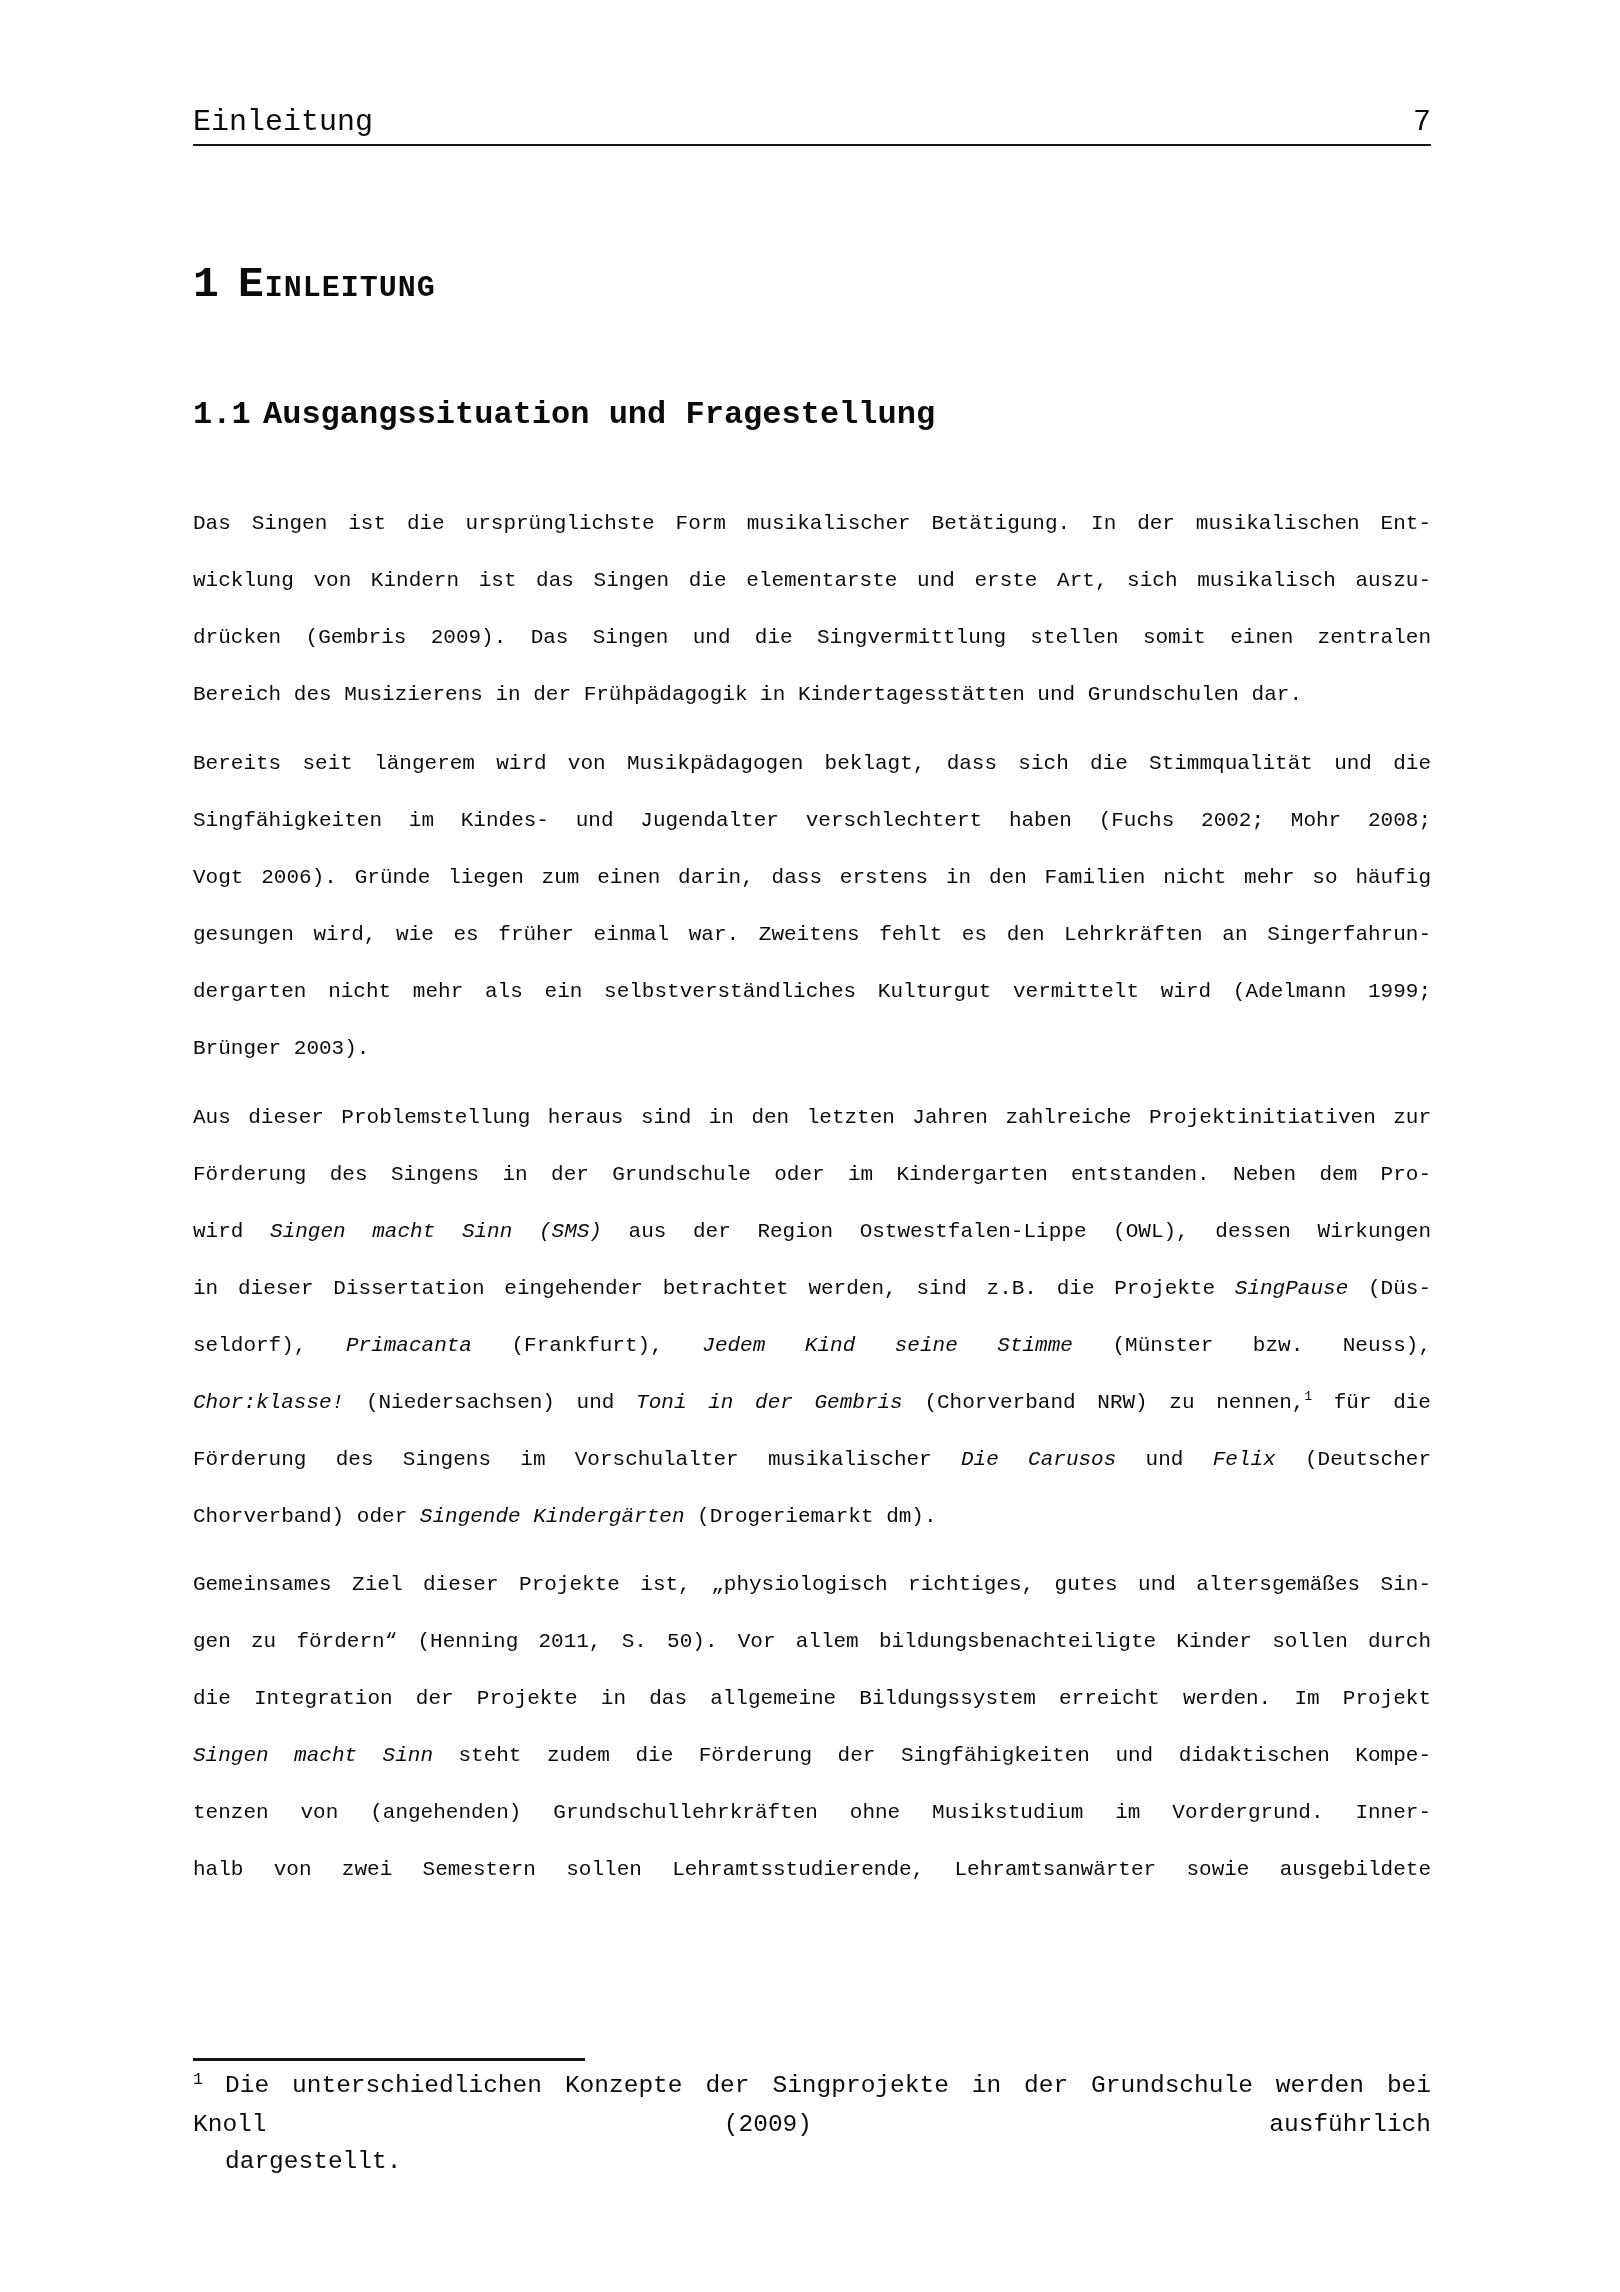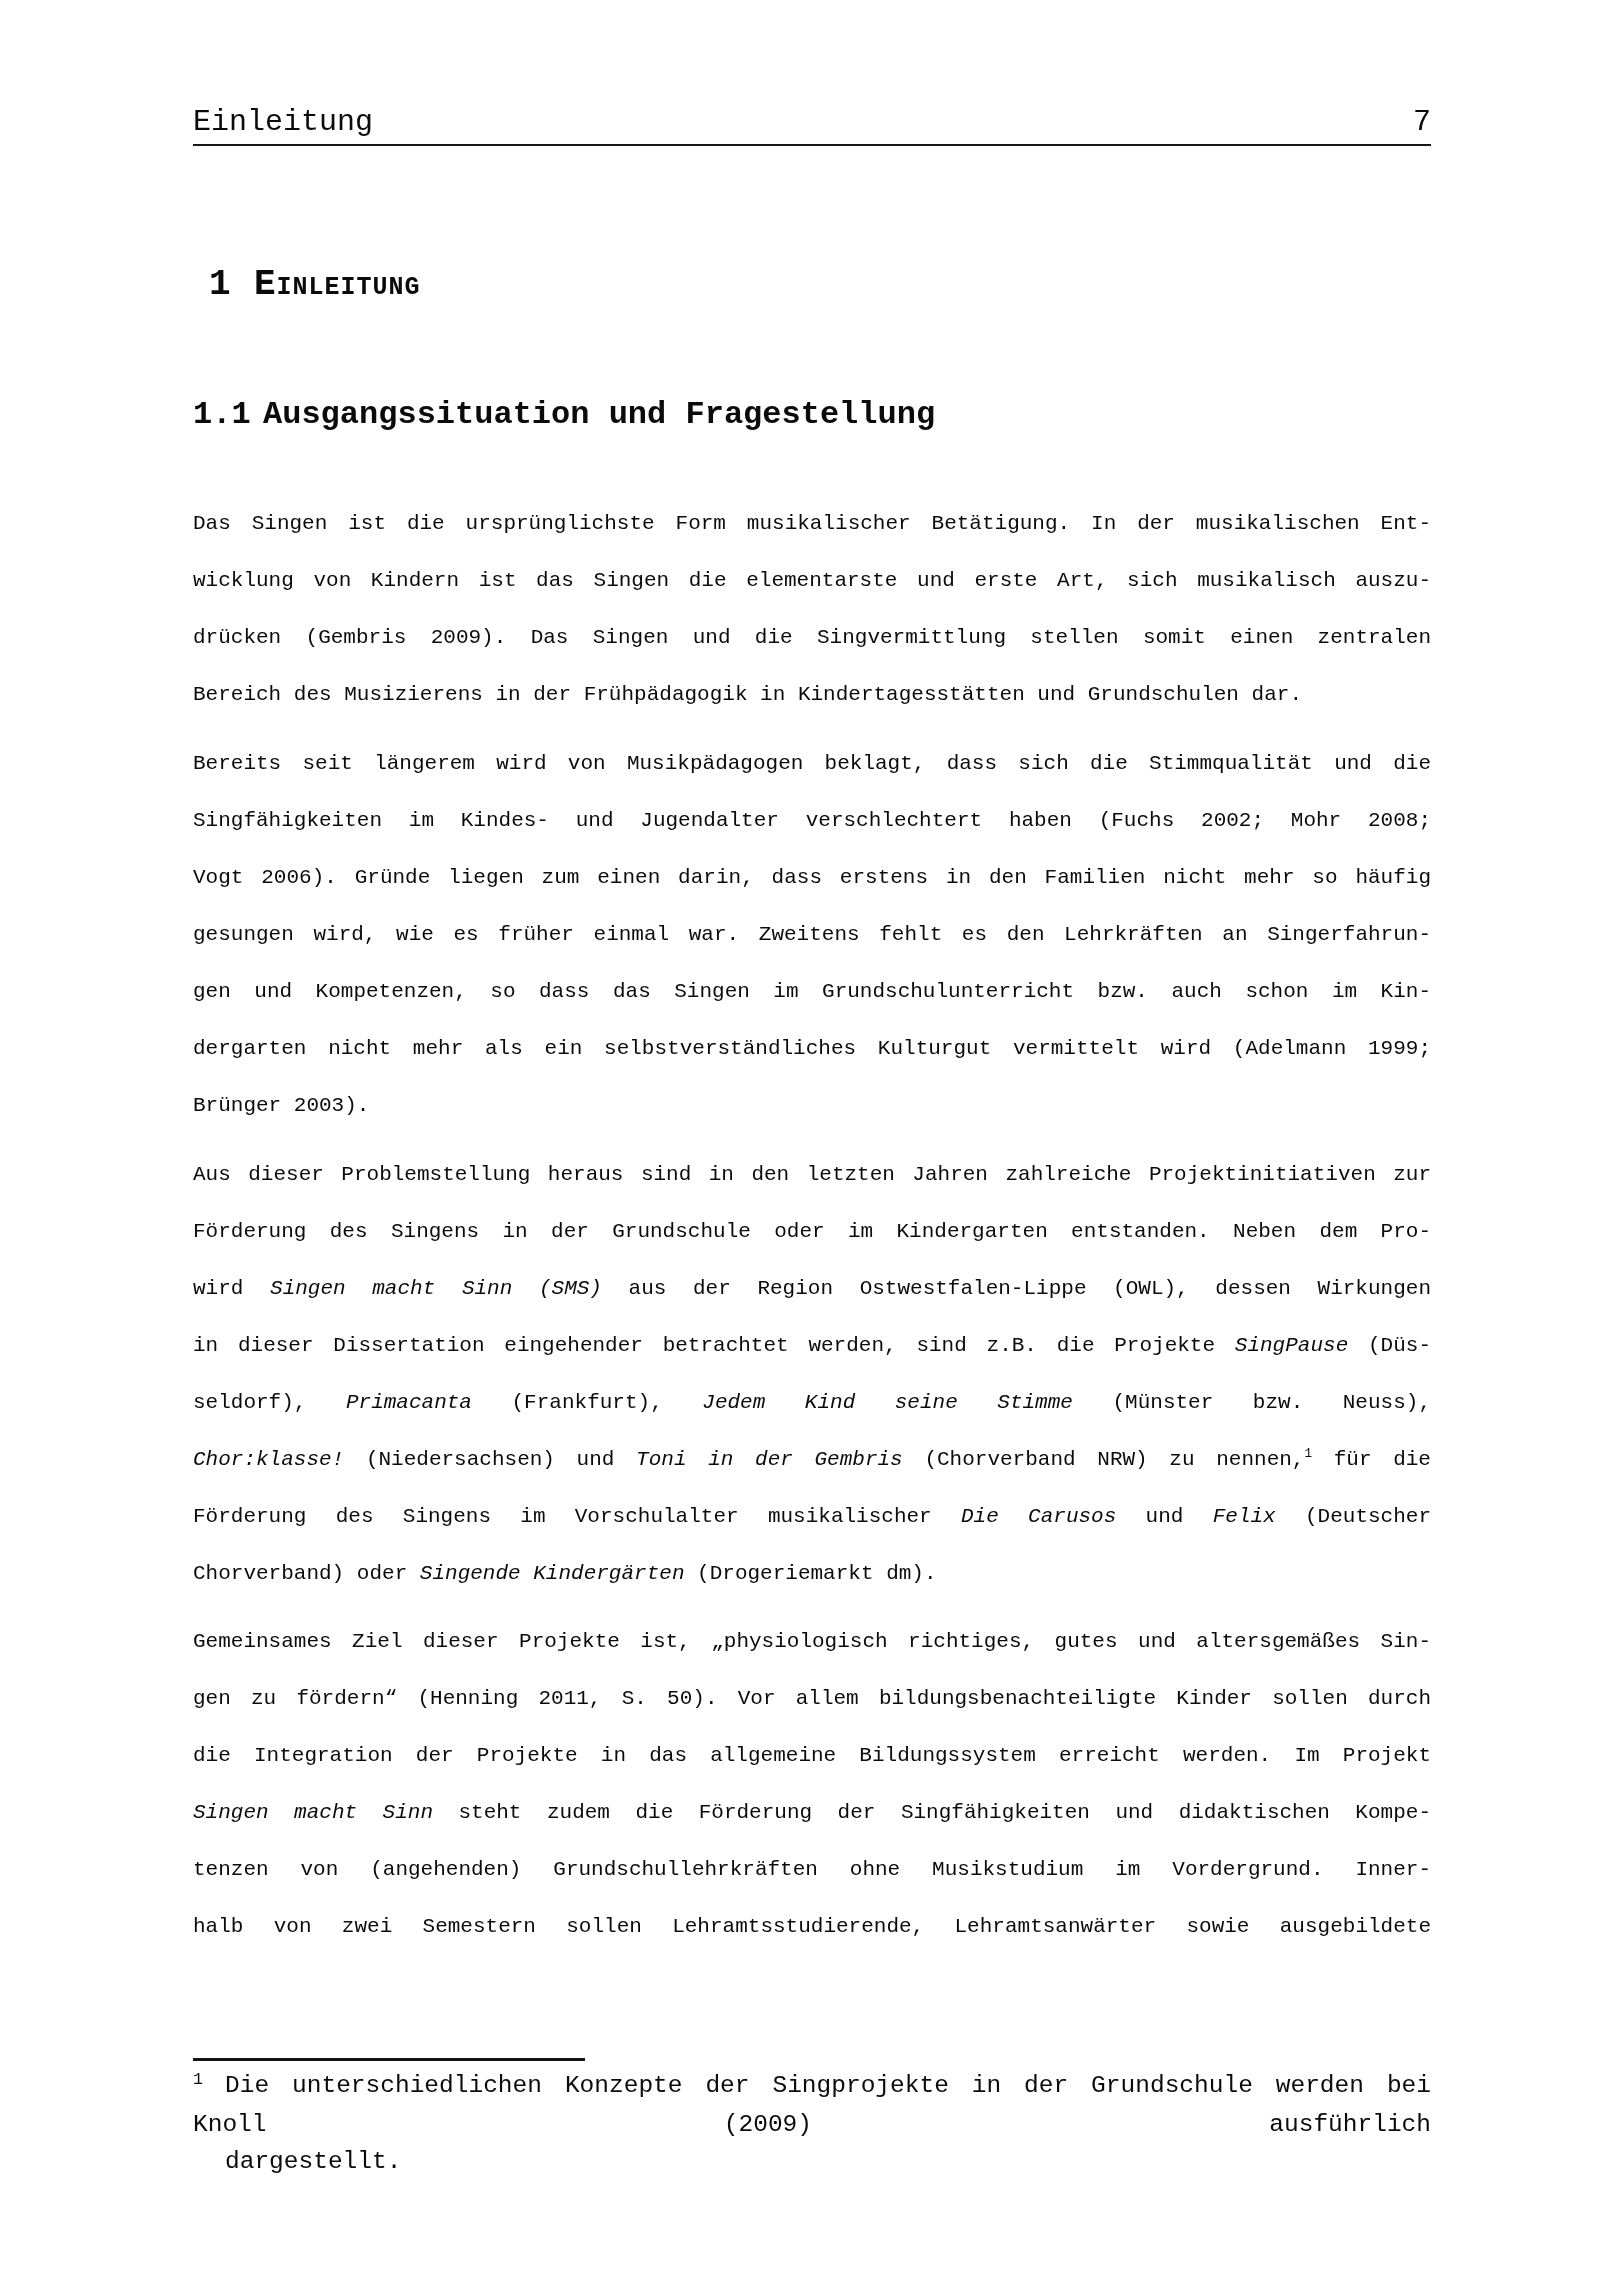--- a/index.html
+++ b/index.html
@@ -15,21 +15,21 @@
   
   .runhead{
     position:absolute;left:193px;top:104px;width:1238px;
     display:flex;justify-content:space-between;align-items:baseline;
     font-size:30px;line-height:37px;
     padding-bottom:2.9px;border-bottom:2px solid #161616;
   }
   
   .h1{
     position:absolute;left:193px;top:261px;
-    font-weight:bold;font-size:36px;line-height:47px;white-space:nowrap;margin-left:16px;
+    font-weight:bold;font-size:43px;line-height:47px;white-space:nowrap;
   }
   .h1 .num{display:inline-block;width:45px;font-variant:normal;}
   .h1 .t{font-variant:small-caps;letter-spacing:1px;}
   
   .h2{
     position:absolute;left:193px;top:392px;
     font-weight:bold;font-size:32px;line-height:45px;white-space:nowrap;
   }
   .h2 .num{display:inline-block;width:70px;}
   
@@ -85,21 +85,20 @@
         <div class="line"><span>Das Singen ist die ursprünglichste Form musikalischer Betätigung. In der musikalischen Ent-</span></div>
         <div class="line"><span>wicklung von Kindern ist das Singen die elementarste und erste Art, sich musikalisch auszu-</span></div>
         <div class="line"><span>drücken (Gembris 2009). Das Singen und die Singvermittlung stellen somit einen zentralen</span></div>
         <div class="line last"><span>Bereich des Musizierens in der Frühpädagogik in Kindertagesstätten und Grundschulen dar.</span></div>
       </div>
       <div class="para">
         <div class="line"><span>Bereits seit längerem wird von Musikpädagogen beklagt, dass sich die Stimmqualität und die</span></div>
         <div class="line"><span>Singfähigkeiten im Kindes- und Jugendalter verschlechtert haben (Fuchs 2002; Mohr 2008;</span></div>
         <div class="line"><span>Vogt 2006). Gründe liegen zum einen darin, dass erstens in den Familien nicht mehr so häufig</span></div>
         <div class="line"><span>gesungen wird, wie es früher einmal war. Zweitens fehlt es den Lehrkräften an Singerfahrun-</span></div>
-        <div class="line"><span>gen und Kompetenzen, so dass das Singen im Grundschulunterricht bzw. auch schon im Kin-</span></div>
         <div class="line"><span>dergarten nicht mehr als ein selbstverständliches Kulturgut vermittelt wird (Adelmann 1999;</span></div>
         <div class="line last"><span>Brünger 2003).</span></div>
       </div>
       <div class="para">
         <div class="line"><span>Aus dieser Problemstellung heraus sind in den letzten Jahren zahlreiche Projektinitiativen zur</span></div>
         <div class="line"><span>Förderung des Singens in der Grundschule oder im Kindergarten entstanden. Neben dem Pro-</span></div>
         <div class="line"><span>wird </span><i>Singen macht Sinn (SMS)</i><span> aus der Region Ostwestfalen-Lippe (OWL), dessen Wirkungen</span></div>
         <div class="line"><span>in dieser Dissertation eingehender betrachtet werden, sind z.B. die Projekte </span><i>SingPause</i><span> (Düs-</span></div>
         <div class="line"><span>seldorf), </span><i>Primacanta</i><span> (Frankfurt), </span><i>Jedem Kind seine Stimme</i><span> (Münster bzw. Neuss),</span></div>
         <div class="line"><i>Chor:klasse!</i><span> (Niedersachsen) und </span><i>Toni in der Gembris</i><span> (Chorverband NRW) zu nennen,</span><sup class="ref">1</sup><span> für die</span></div>

